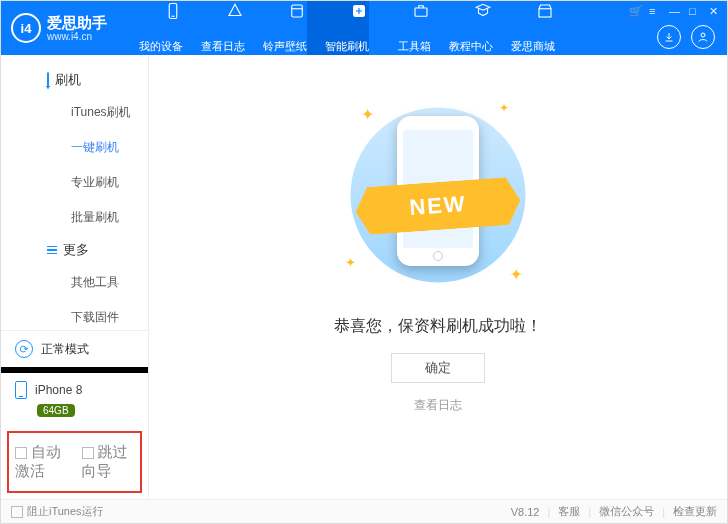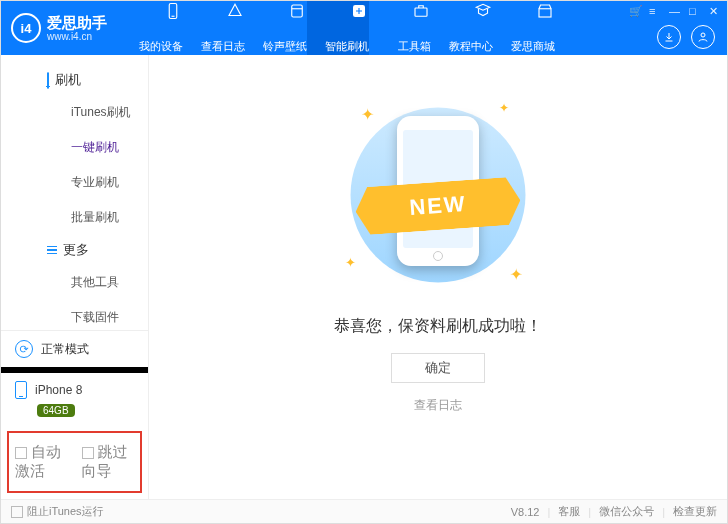--- a/index.html
+++ b/index.html
@@ -24,21 +24,21 @@
 .circle-btn { width: 24px; height: 24px; border: 1.5px solid #fff; border-radius: 50%; display: flex; align-items: center; justify-content: center; cursor: pointer; }
 
 
 .body { flex: 1; display: flex; min-height: 0; }
 .sidebar { width: 148px; border-right: 1px solid #eee; display: flex; flex-direction: column; }
 .side-scroll { flex: 1; overflow: auto; padding-top: 10px; padding-left: 32px; }
 .side-group-hdr { display: flex; align-items: center; gap: 6px; padding: 6px 14px; font-size: 13px; color: #333; }
 .bars { display: inline-flex; flex-direction: column; gap: 2px; }
 .bars span { width: 10px; height: 1.5px; background: #1890ff; display: block; }
 .side-item { padding: 9px 0 9px 38px; font-size: 12px; color: #555; cursor: pointer; }
-.side-item.active { color: #4c1d95; }
+.side-item.active { color: #3b82f6; }
 .mode-row { border-top: 1px solid #eee; padding: 9px 14px; display: flex; align-items: center; gap: 8px; font-size: 12px; }
 .mode-icon { width: 18px; height: 18px; border-radius: 50%; border: 1.5px solid #1890ff; display: flex; align-items: center; justify-content: center; color: #1890ff; font-size: 11px; }
 .device-row { padding: 8px 14px 10px; border-top: 6px solid #000000; }
 .device-name { display: flex; align-items: center; gap: 8px; font-size: 12px; color: #444; }
 .phone-ic { width: 12px; height: 18px; border: 1.5px solid #1890ff; border-radius: 2px; position: relative; }
 .phone-ic::after { content: ""; position: absolute; bottom: 1px; left: 50%; transform: translateX(-50%); width: 4px; height: 1px; background: #1890ff; }
 .storage-badge { margin-top: 5px; margin-left: 22px; display: inline-block; background: #4d7c0f; color: #fff; border-radius: 4px; padding: 1px 6px; font-size: 10px; }
 .redbox { margin: 4px 6px 6px; border: 2px solid #e23b2e; padding: 10px 6px; display: flex; gap: 14px; font-size: 15px; color: #888; }
 .cb { width: 12px; height: 12px; border: 1px solid #bbb; display: inline-block; vertical-align: middle; margin-right: 4px; }
 

